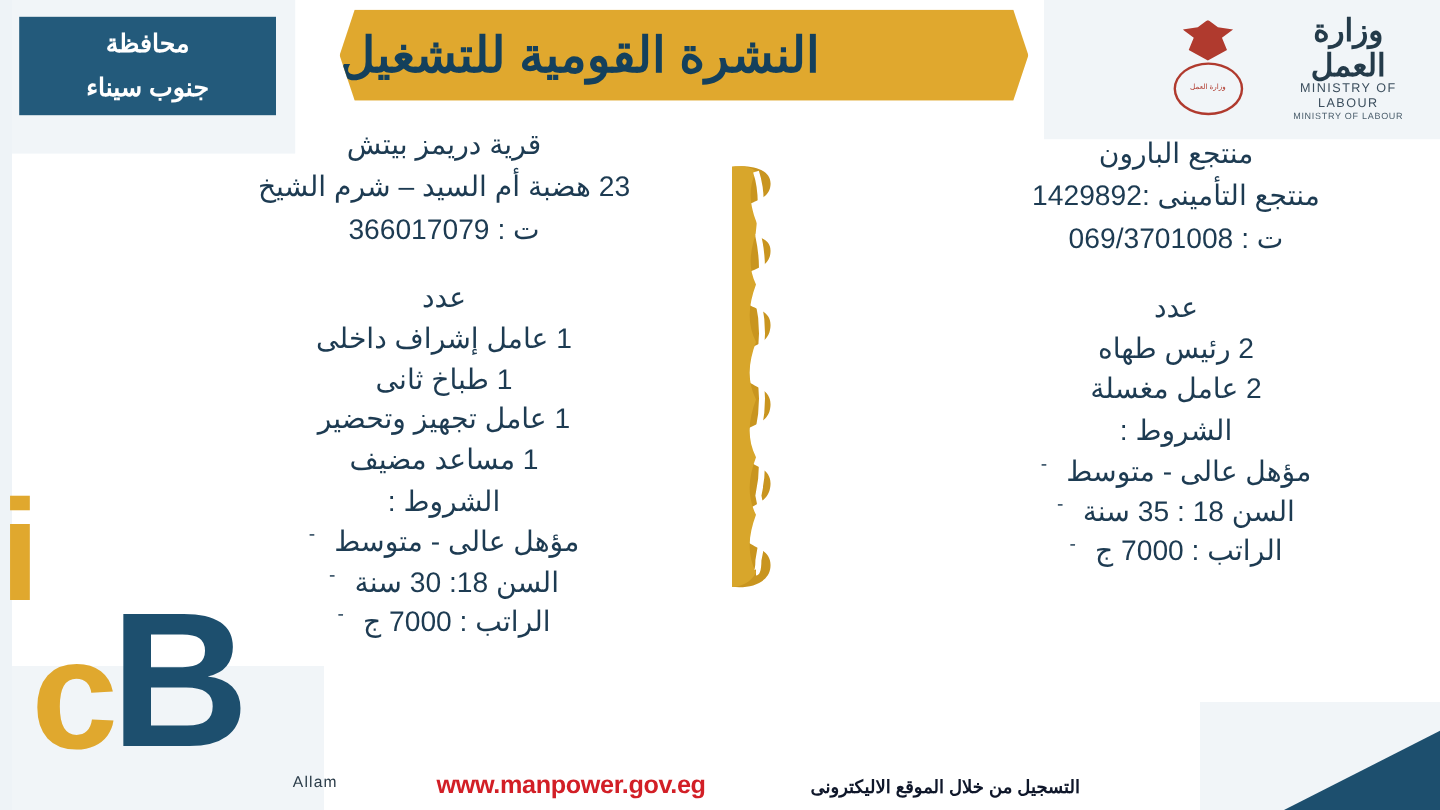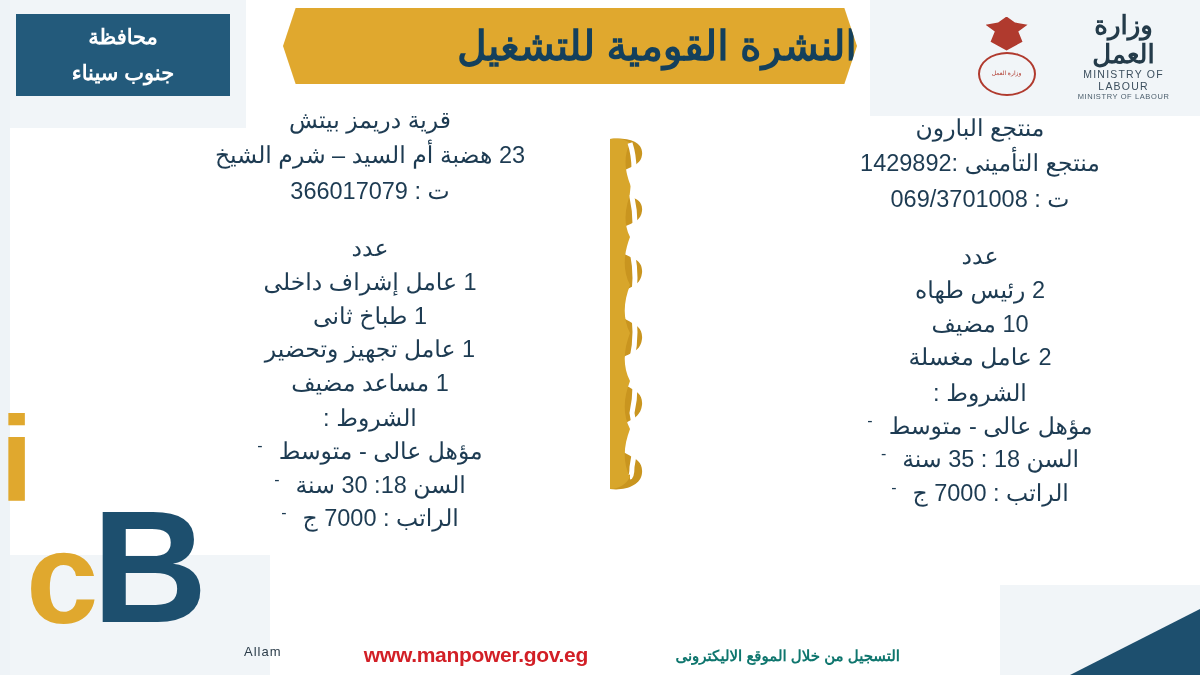--- a/index.html
+++ b/index.html
@@ -61,21 +61,21 @@
     font-weight: bold;
     font-size: 21px;
     letter-spacing: 0.5px;
   }
 
   
   .title-banner {
     position: absolute; top: 8px; left: 283px;
     width: 574px; height: 76px;
     background: #e0a82e;
-    display: flex; align-items: center; justify-content: flex-start;
+    display: flex; align-items: center; justify-content: flex-end;
     clip-path: polygon(2.2% 0%, 97.8% 0%, 100% 50%, 97.8% 100%, 2.2% 100%, 0% 50%);
   }
   .title-banner span {
     color: #14405c;
     font-size: 41px;
     font-weight: bold;
     letter-spacing: 0px;
     line-height: 1;
   }
 
@@ -142,21 +142,21 @@
 
   
   .divider {
     position: absolute; top: 135px; left: 592px;
     width: 70px; height: 360px;
   }
 
   
   .footer-note {
     position: absolute; bottom: 10px; right: 300px;
-    font-size: 15px; color: #0f766e; font-weight: bold;
+    font-size: 15px; color: #0f172a; font-weight: bold;
   }
   .footer-url {
     position: absolute; bottom: 8px; right: 612px;
     font-size: 21px; color: #d21f26; font-weight: bold;
     letter-spacing: -0.3px;
     direction: ltr;
   }
 
   
   .wm {
@@ -231,21 +231,20 @@
 
   <div class="col col-right">
     <div class="addr">
       <div>منتجع البارون</div>
       <div>منتجع التأمينى :1429892</div>
       <div>ت : 069/3701008</div>
     </div>
     <div class="spacer"></div>
     <div class="count-label">عدد</div>
     <div class="job">2 رئيس طهاه</div>
-    <div class="job">10 مضيف</div>
     <div class="job">2 عامل مغسلة</div>
     <div class="cond-label">الشروط :</div>
     <div class="cond-row">
       <span class="cond">مؤهل عالى - متوسط</span>
       <span class="dash">-</span>
     </div>
     <div class="cond-row">
       <span class="cond">السن 18 : 35 سنة</span>
       <span class="dash">-</span>
     </div>

